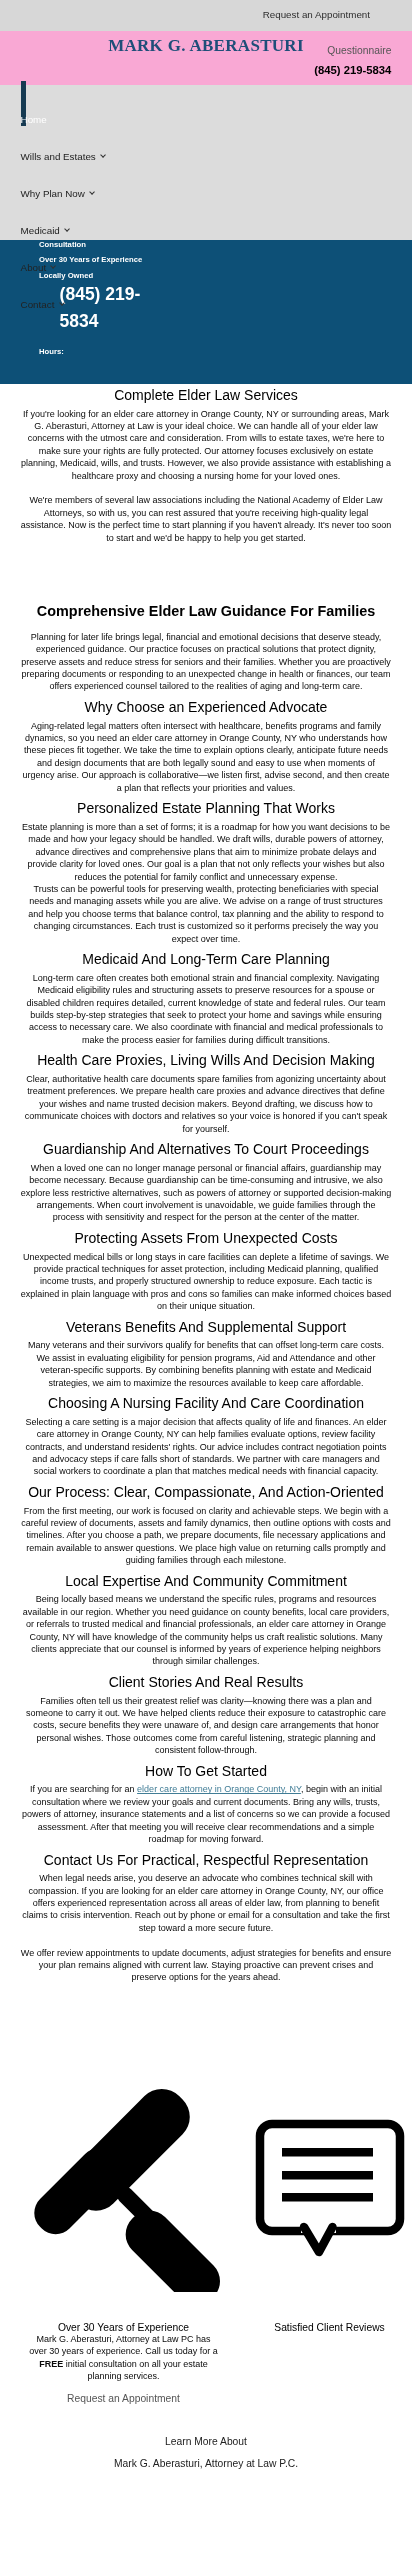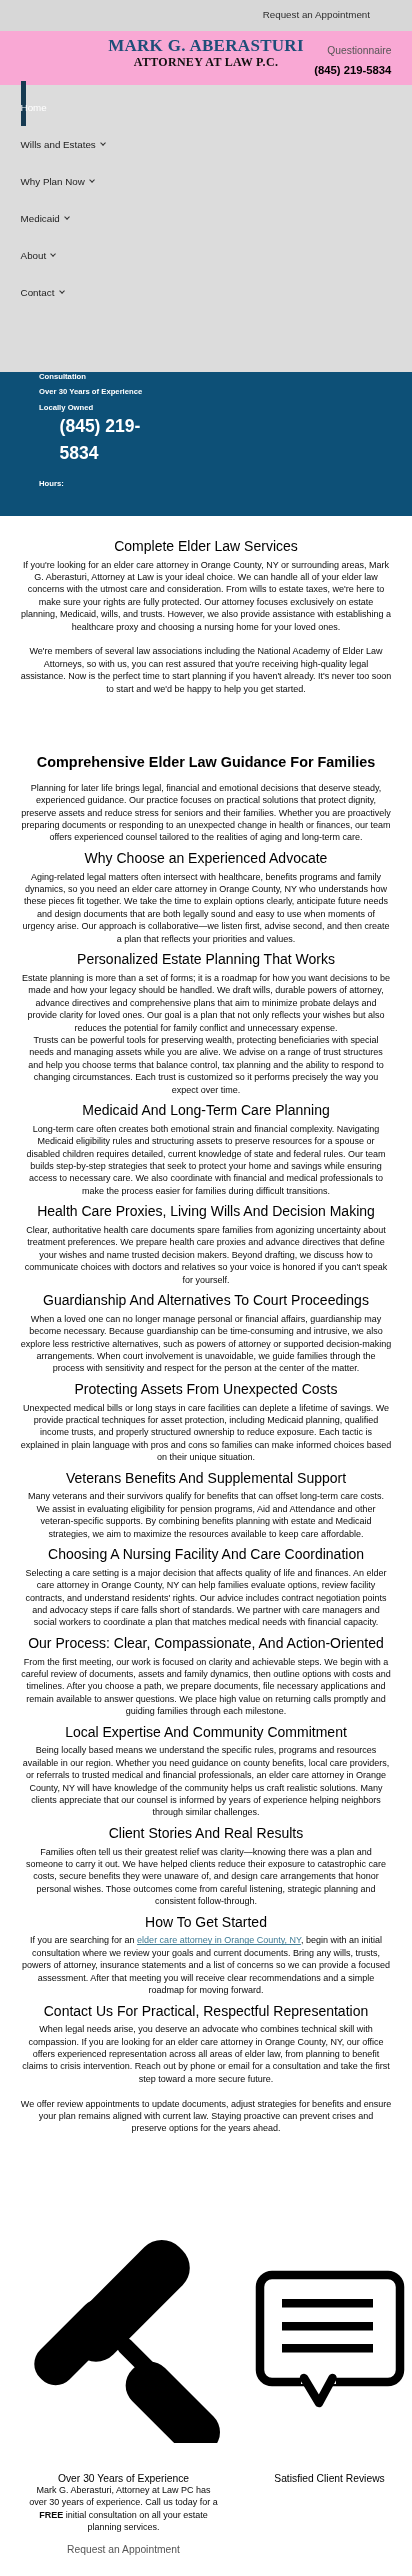--- a/index.html
+++ b/index.html
@@ -58,23 +58,23 @@
   .questionnaire{
     font-size:10.3px; color:#555; text-decoration:none; display:block; cursor:pointer;
   }
   .header-phone{
     font-size:11.3px; font-weight:700; color:#000; text-decoration:none;
     display:block; margin-top:7.2px; cursor:pointer;
   }
   
   .nav{
     background:var(--nav-bg);
-    height:287px;
+    height:155px;
     position:relative;
-    padding-top:4px;
+    padding-top:16px;
   }
   .nav-indicator{
     position:absolute; left:20.6px; top:-3.6px;
     width:5.7px; height:45px;
     background:var(--indicator-navy);
   }
   .nav-item{
     height:37px;
     display:flex; align-items:center;
     padding-left:20.6px;
@@ -108,21 +108,21 @@
     font-size:7.7px; font-weight:700; margin-top:11.3px;
   }
   
   .content{
     width:371px; margin:0 auto; text-align:center;
   }
   .section-heading{
     font-size:14px; font-weight:400; line-height:18.5px;
     margin:5.2px 0 3.1px;
   }
-  .section-heading.first{margin-top:21px;}
+  .section-heading.first{margin-top:2px;}
   .section.big-gap .section-heading{margin-top:58px; margin-bottom:10.3px; font-size:14.4px;}
   .section-heading.bold{font-weight:700;}
   .content p{
     font-size:9px; line-height:12.4px; margin:0; color:#0a0a0a;
   }
   .content p + p{margin-top:12.4px;}
   .content .text-link{
     color:var(--link-teal); text-decoration:underline; cursor:pointer;
   }
   
@@ -158,21 +158,20 @@
 <body>
 
 <div class="topbar">
   <a class="topbar-link">Request an Appointment</a>
 </div>
 
 <div class="header">
   <span class="addr-comma">,</span>
   <div class="logo">
     <div class="logo-line1">MARK G. ABERASTURI</div>
-    <div class="logo-line2">ATTORNEY AT LAW P.C.</div>
   </div>
   <div class="header-right">
     <a class="questionnaire">Questionnaire</a>
     <a class="header-phone">(845) 219-5834</a>
   </div>
 </div>
 
 <nav class="nav">
   <div class="nav-indicator"></div>
   <div id="nav-items">

